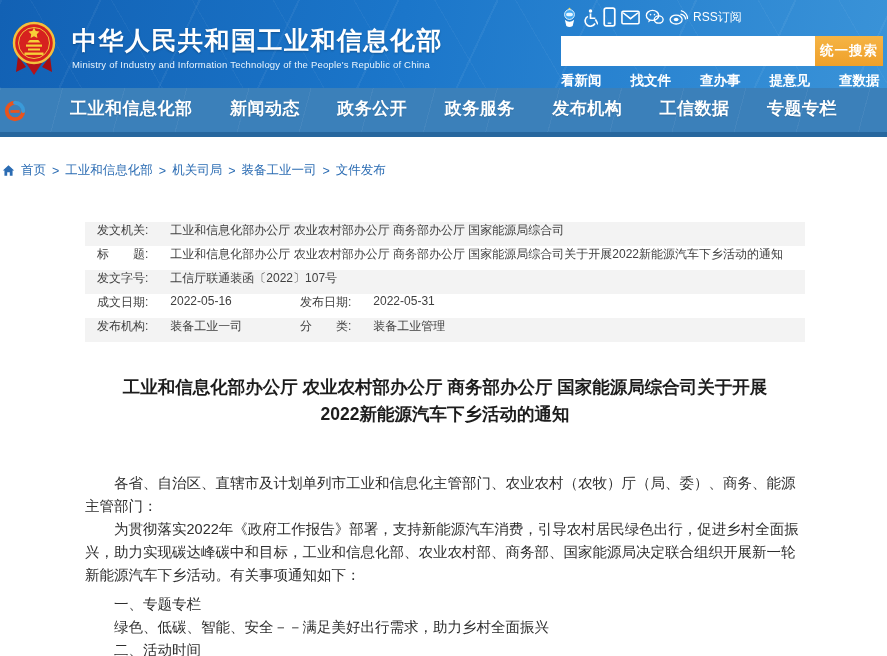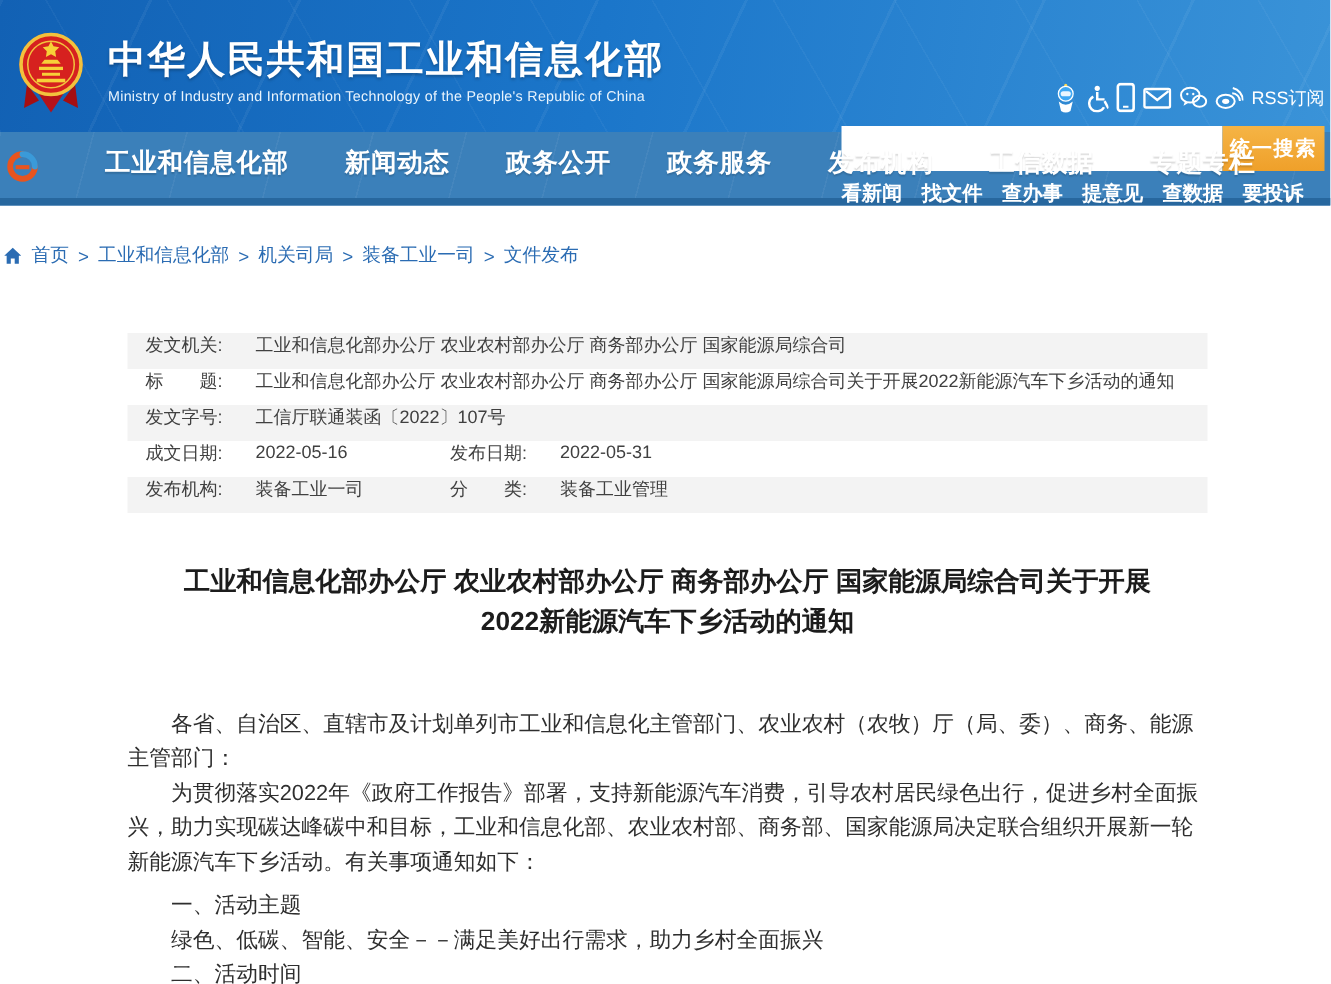--- a/index.html
+++ b/index.html
@@ -17,28 +17,28 @@
                 repeating-linear-gradient(60deg, rgba(255,255,255,.04) 0 1px, transparent 1px 70px);
     pointer-events: none;
   }
   .brand { position: absolute; left: 10px; top: 18px; display: flex; align-items: center; z-index: 2; }
   .emblem { width: 48px; height: 58px; margin-right: 14px; }
   .site-title { color: #fff; font-size: 25px; font-weight: bold; letter-spacing: 1.5px;
     text-shadow: 0 1px 2px rgba(0,0,0,.25); line-height: 30px; }
   .site-subtitle { color: #e9f4fd; font-size: 9.5px; margin-top: 4px; letter-spacing: .2px; }
 
   .header-right { position: absolute; right: 4px; top: 5px; width: 322px; z-index: 2; }
-  .icon-row { display: flex; justify-content: flex-end; align-items: center; gap: 5px; height: 24px; margin-top: 48px; }
+  .icon-row { display: flex; align-items: center; gap: 5px; height: 24px; }
   .hicon { display: inline-flex; align-items: center; cursor: pointer; }
   .rss-label { color: #fff; font-size: 12px; cursor: pointer; }
   .search-row { display: flex; margin-top: 7px; height: 30px; }
   .search-input { flex: 1; border: 0; outline: none; padding: 0 8px; font-size: 13px; background: #fff; }
   .search-btn { width: 68px; border: 0; background: linear-gradient(#f5b445,#efa02a); color: #fff;
     font-size: 13.5px; font-weight: bold; cursor: pointer; letter-spacing: 1px; }
-  .links-row { display: flex; gap: 13px; margin-top: 6px; text-align: right; }
+  .links-row { display: flex; gap: 29px; margin-top: 6px; text-align: right; }
   .qlink { color: #fff; font-size: 13.5px; font-weight: bold; cursor: pointer; white-space: nowrap; }
 
   
   .nav { position: relative; height: 49px; background: #3b80ba; border-bottom: 5px solid #27679e;
     display: flex; align-items: center; }
   .nav::after { content:""; position:absolute; inset:0;
     background: repeating-linear-gradient(105deg, rgba(255,255,255,.05) 0 1px, transparent 1px 60px);
     pointer-events:none; }
   .nav-logo { position: absolute; left: 4px; top: 12px; width: 22px; height: 22px; }
   .nav-items { flex: 1; display: flex; justify-content: space-between; padding: 0 50px 4px 70px; z-index: 2; }
@@ -235,19 +235,19 @@
   </div>
 
   <div class="article-title">
     <div>工业和信息化部办公厅 农业农村部办公厅 商务部办公厅 国家能源局综合司关于开展</div>
     <div>2022新能源汽车下乡活动的通知</div>
   </div>
 
   <div class="article-body">
     <p>各省、自治区、直辖市及计划单列市工业和信息化主管部门、农业农村（农牧）厅（局、委）、商务、能源主管部门：</p>
     <p>为贯彻落实2022年《政府工作报告》部署，支持新能源汽车消费，引导农村居民绿色出行，促进乡村全面振兴，助力实现碳达峰碳中和目标，工业和信息化部、农业农村部、商务部、国家能源局决定联合组织开展新一轮新能源汽车下乡活动。有关事项通知如下：</p>
-    <p class="gap">一、活动主题</p>
+    <p class="gap">一、专题专栏</p>
     <p>绿色、低碳、智能、安全－－满足美好出行需求，助力乡村全面振兴</p>
     <p>二、活动时间</p>
 
   </div>
 
 </div>
 
 </body></html>

